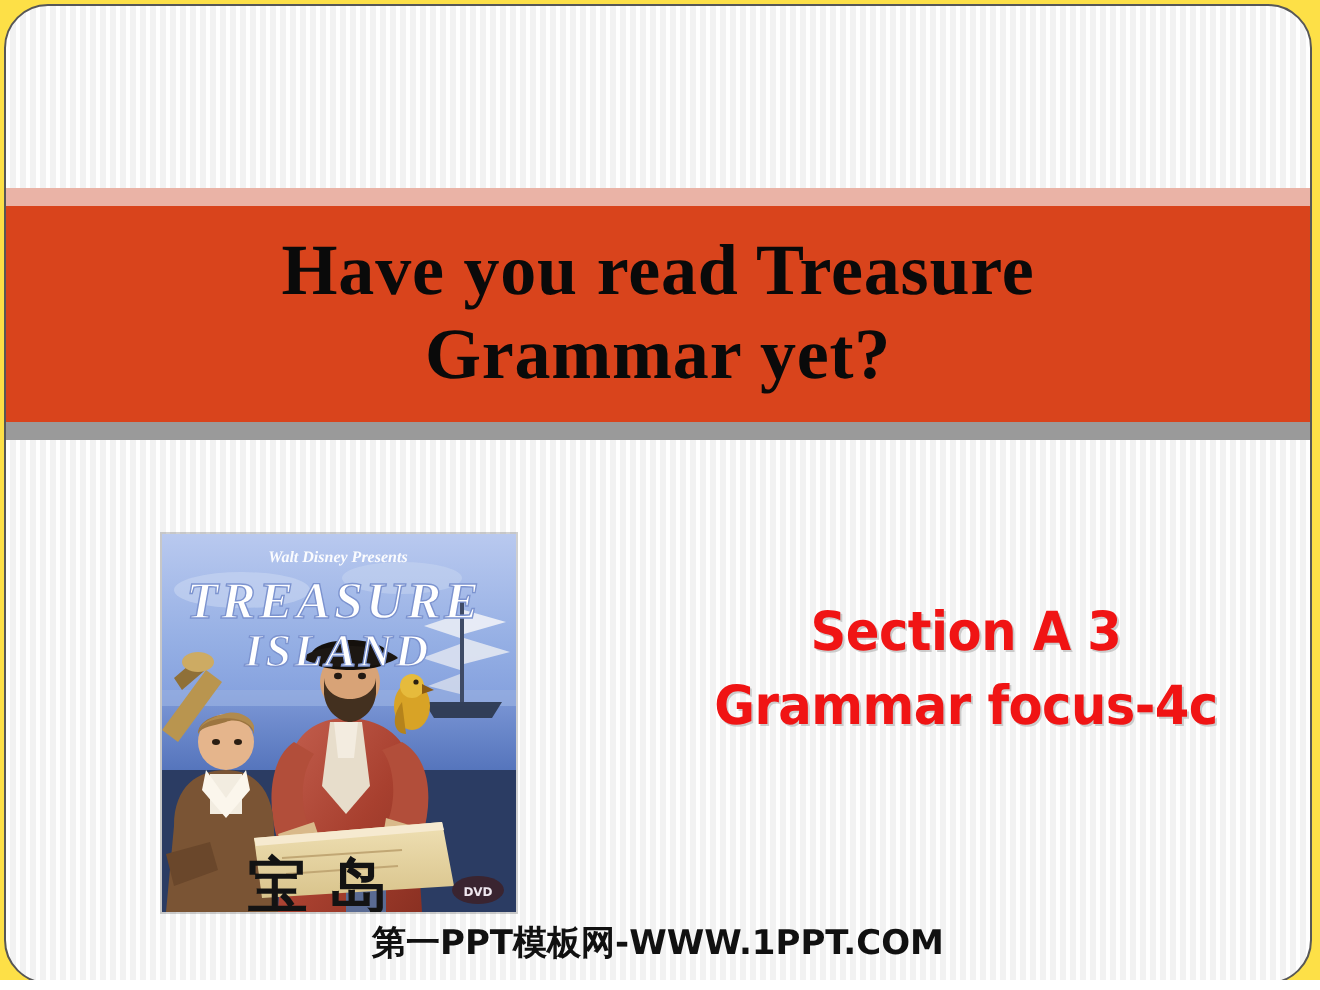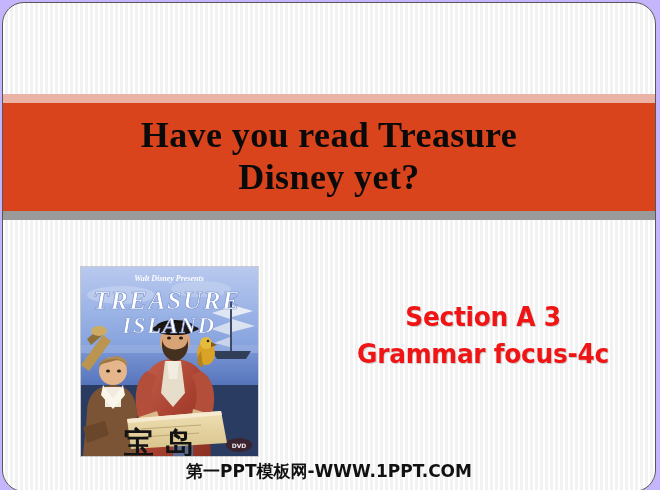--- a/index.html
+++ b/index.html
@@ -11,21 +11,21 @@
     font-family: "Liberation Sans", sans-serif;
   }
 
   
   #slide {
     position: relative;
     width: 660px;
     height: 490px;
     overflow: hidden;
     box-sizing: border-box;
-    background: #c4b5fd;
+    background: #fde047;
   }
 
   
   .slide-card {
     position: absolute;
     left: 2px;
     top: 2px;
     width: 654px;
     height: 490px;
     box-sizing: border-box;
@@ -151,21 +151,21 @@
 
 <div id="slide">
   <div class="slide-card">
 
     <div class="title-band">
       <div class="band-pink"></div>
       <div class="band-orange"></div>
       <div class="band-gray"></div>
       <div class="title-text">
         <span>Have you read Treasure</span>
-        <span>Disney yet?</span>
+        <span>Grammar yet?</span>
       </div>
     </div>
 
     <div class="cover-wrap">
       <div class="cover-inner">
         <svg class="cover-svg" viewBox="0 0 177 189" preserveAspectRatio="none">
           <defs>
             <linearGradient id="skyGrad" x1="0" y1="0" x2="0" y2="1">
               <stop offset="0%" stop-color="#b9c9ef"></stop>
               <stop offset="45%" stop-color="#95afe4"></stop>

